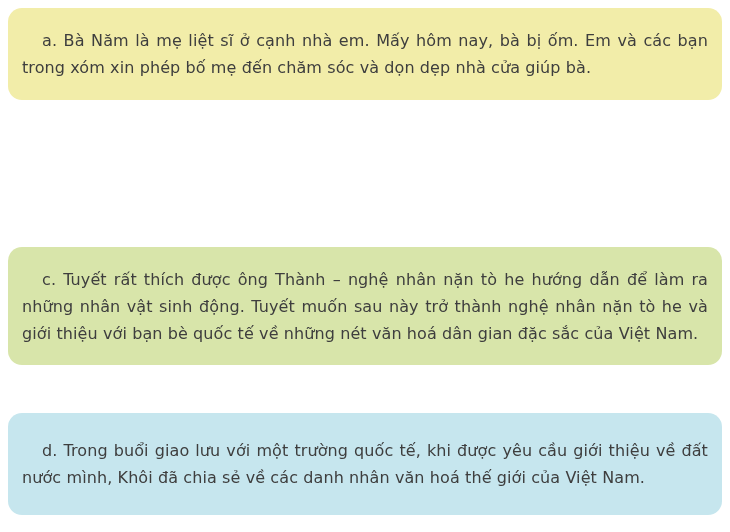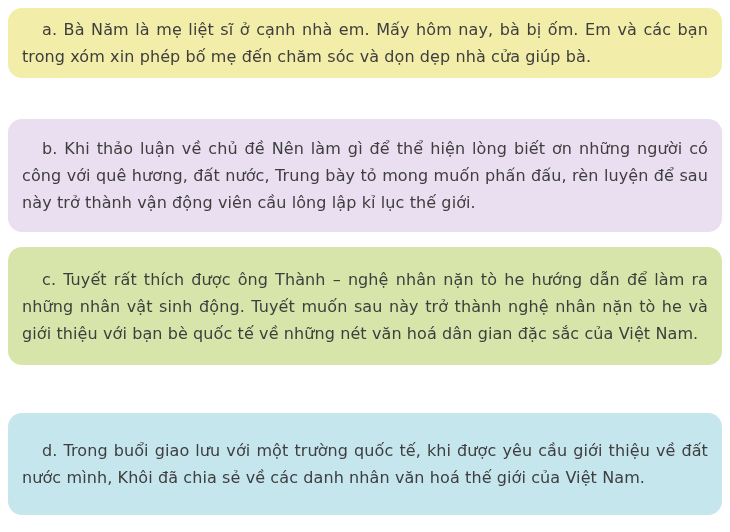--- a/index.html
+++ b/index.html
@@ -31,37 +31,34 @@
   .card-text {
     margin: 0;
     width: 100%;
     font-size: 16px;
     line-height: 27px;
     text-align: justify;
     text-indent: 20px;
     color: #3e3e3e;
     letter-spacing: 0.1px;
   }
-  .card-a { top: 8px;   height: 70px;  }
+  .card-a { top: 8px;   height: 92px;  }
   .card-b { top: 119px; height: 113px; }
   .card-c { top: 247px; height: 118px; }
   .card-d { top: 413px; height: 102px; justify-content: flex-end; }
 </style>
 </head>
 <body style="background: rgb(255, 255, 255);">
 
 <div class="page">
 
   <div class="card card-a" style="background: rgb(242, 237, 169);">
     <p class="card-text" style="color: rgb(62, 62, 62);">a. Bà Năm là mẹ liệt sĩ ở cạnh nhà em. Mấy hôm nay, bà bị ốm. Em và các bạn trong xóm xin phép bố mẹ đến chăm sóc và dọn dẹp nhà cửa giúp bà.</p>
   </div>
 
-  <div class="card card-b" style="background: rgb(234, 222, 241);">
-    <p class="card-text" style="color: rgb(62, 62, 62);">b. Khi thảo luận về chủ đề Nên làm gì để thể hiện lòng biết ơn những người có công với quê hương, đất nước, Trung bày tỏ mong muốn phấn đấu, rèn luyện để sau này trở thành vận động viên cầu lông lập kỉ lục thế giới.</p>
-  </div>
 
   <div class="card card-c" style="background: rgb(216, 229, 170);">
     <p class="card-text" style="color: rgb(62, 62, 62);">c. Tuyết rất thích được ông Thành – nghệ nhân nặn tò he hướng dẫn để làm ra những nhân vật sinh động. Tuyết muốn sau này trở thành nghệ nhân nặn tò he và giới thiệu với bạn bè quốc tế về những nét văn hoá dân gian đặc sắc của Việt Nam.</p>
   </div>
 
   <div class="card card-d" style="background: rgb(198, 230, 238);">
     <p class="card-text" style="color: rgb(62, 62, 62);">d. Trong buổi giao lưu với một trường quốc tế, khi được yêu cầu giới thiệu về đất nước mình, Khôi đã chia sẻ về các danh nhân văn hoá thế giới của Việt Nam.</p>
   </div>
 
 </div>

